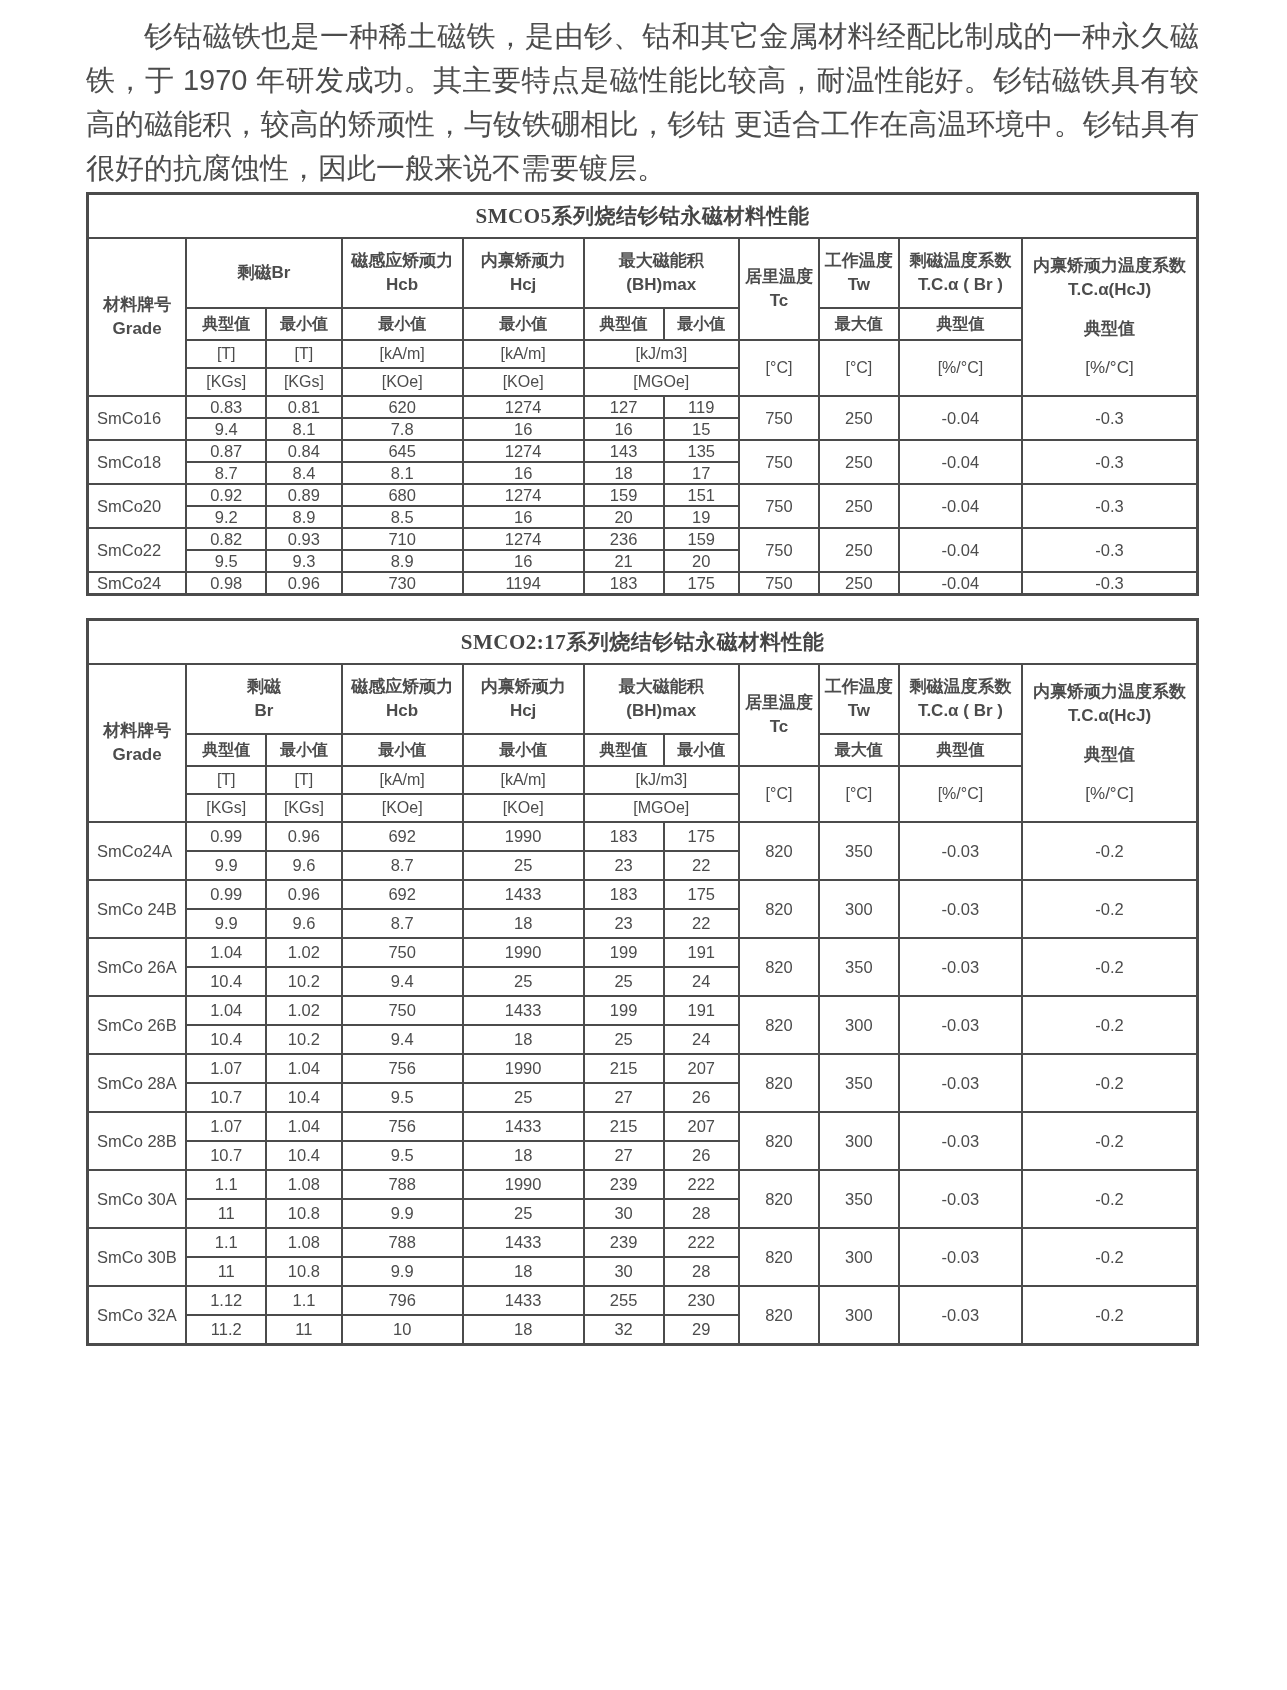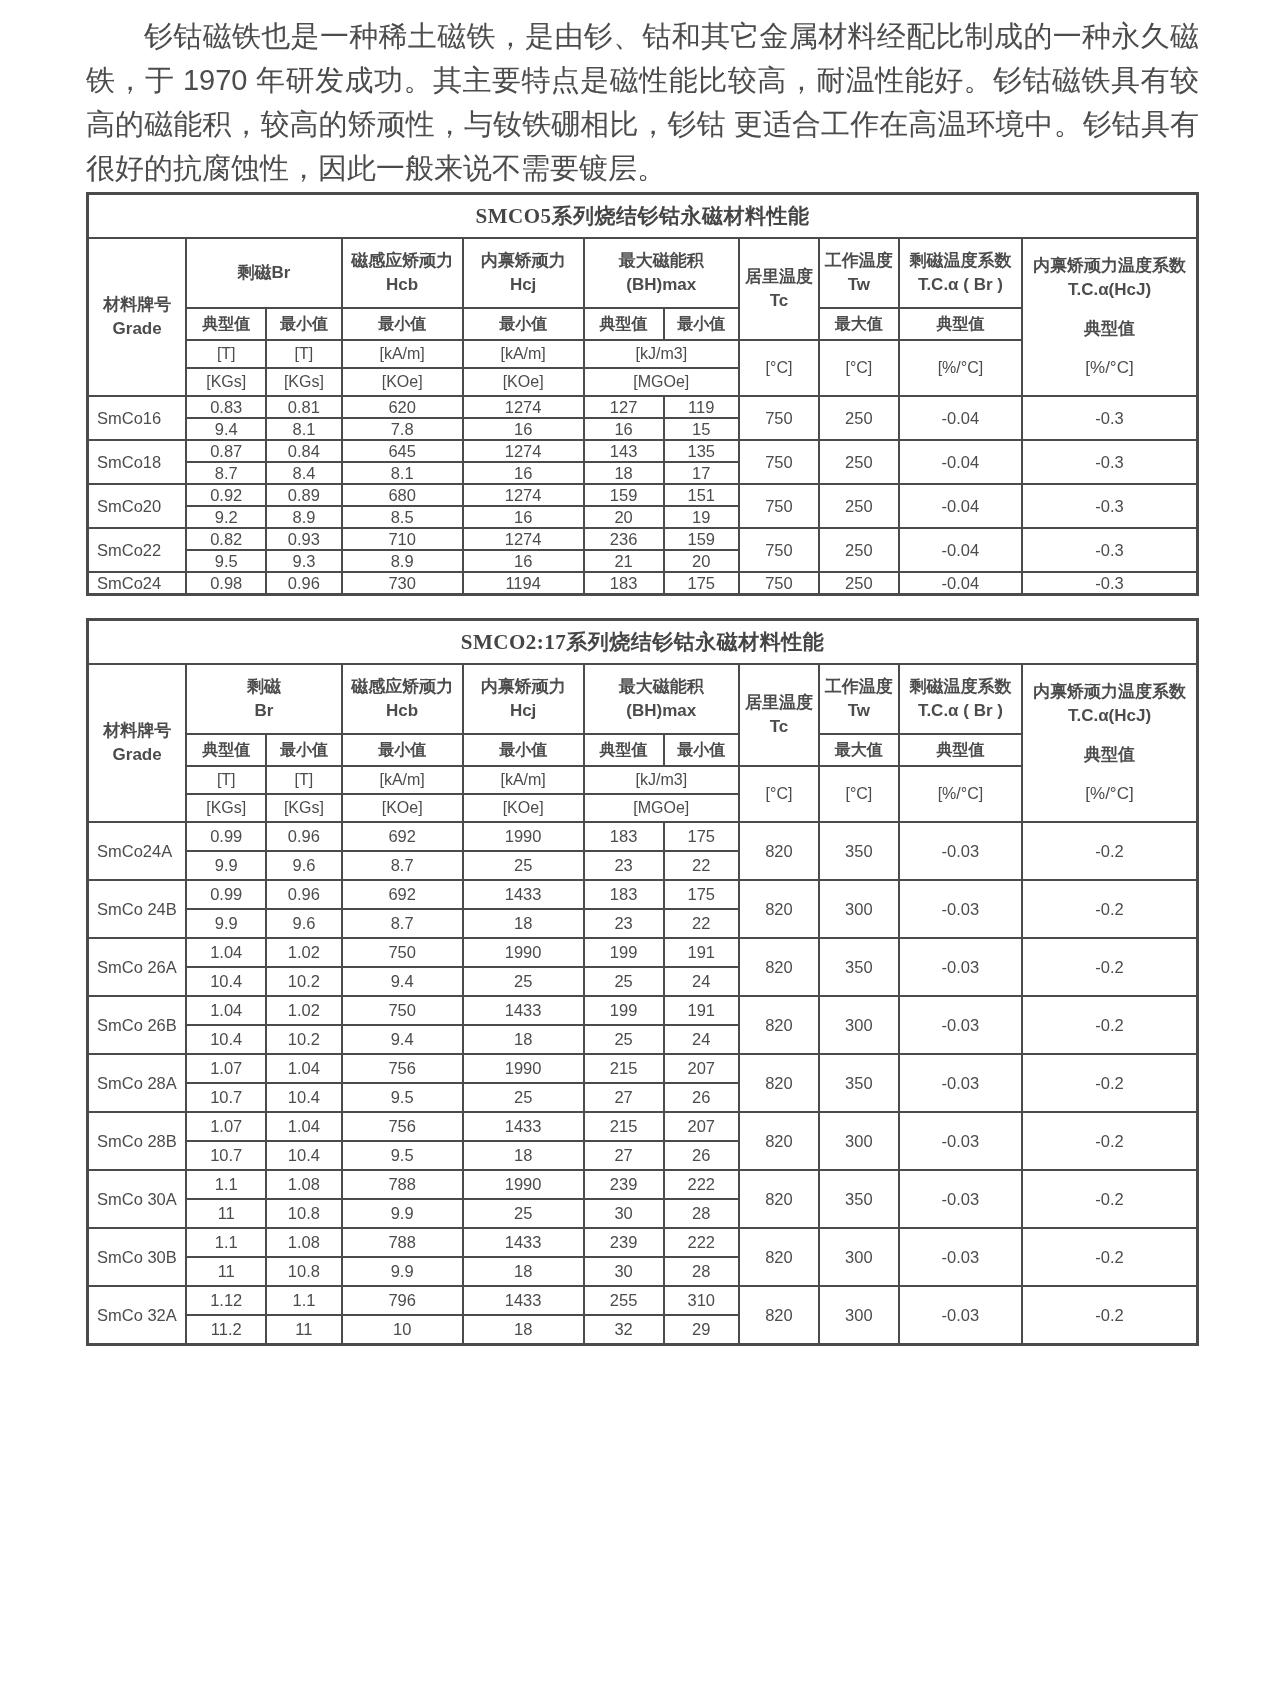--- a/index.html
+++ b/index.html
@@ -419,21 +419,21 @@
           <td>30</td>
           <td>28</td>
         </tr>
         <tr>
           <td rowspan="2" class="grade">SmCo 32A</td>
           <td>1.12</td>
           <td>1.1</td>
           <td>796</td>
           <td>1433</td>
           <td>255</td>
-          <td>310</td>
+          <td>230</td>
           <td rowspan="2">820</td>
           <td rowspan="2">300</td>
           <td rowspan="2">-0.03</td>
           <td rowspan="2">-0.2</td>
         </tr>
         <tr>
           <td>11.2</td>
           <td>11</td>
           <td>10</td>
           <td>18</td>

